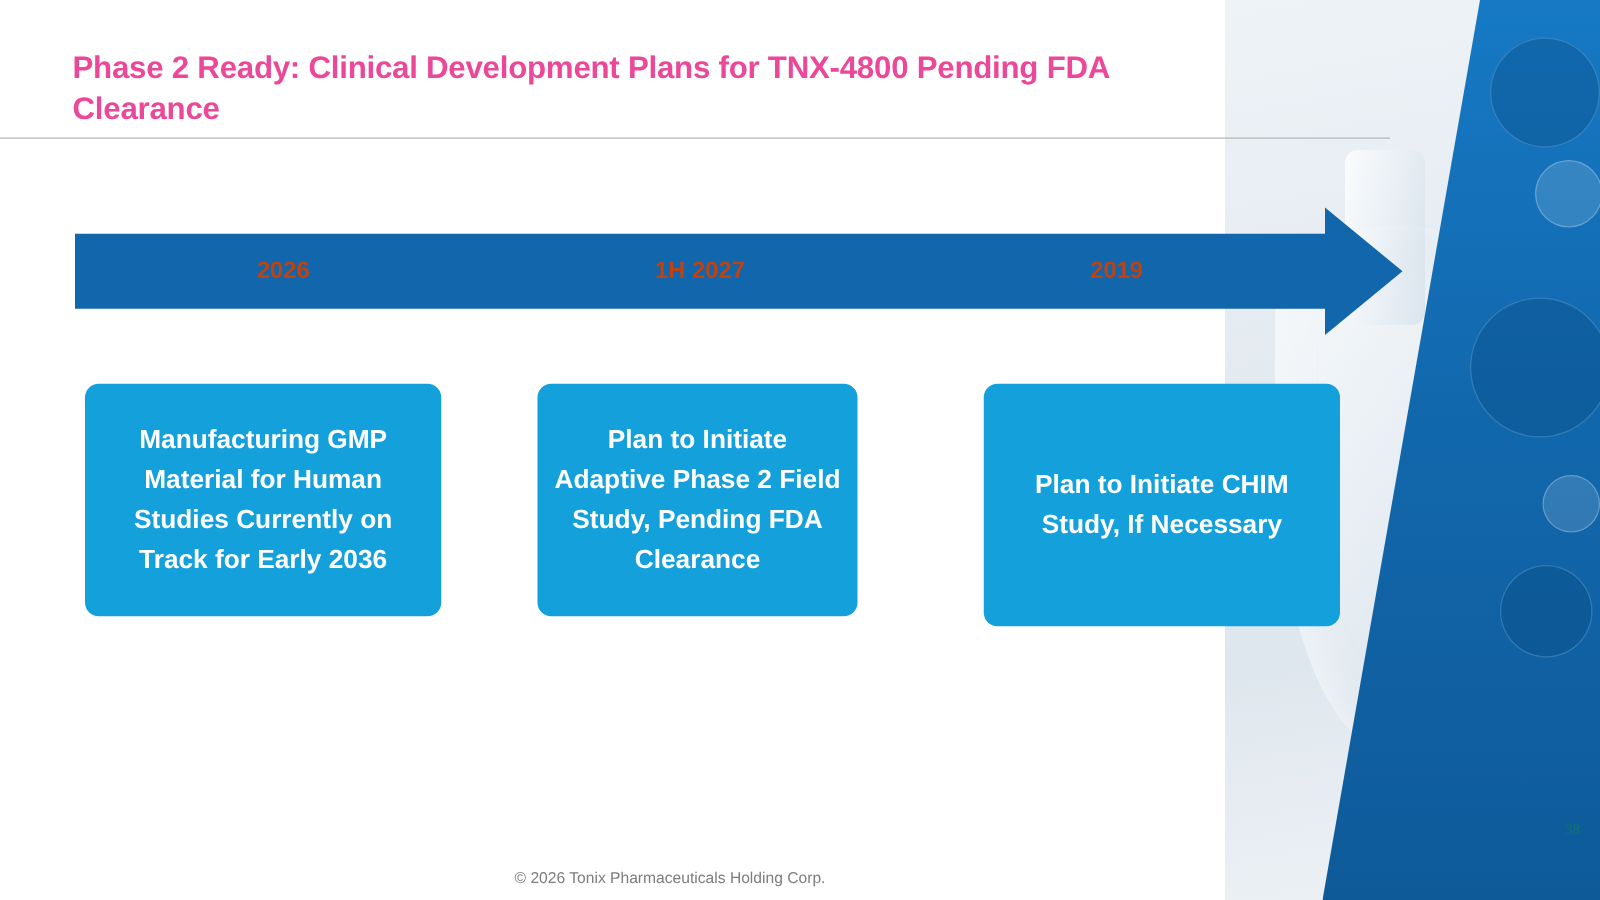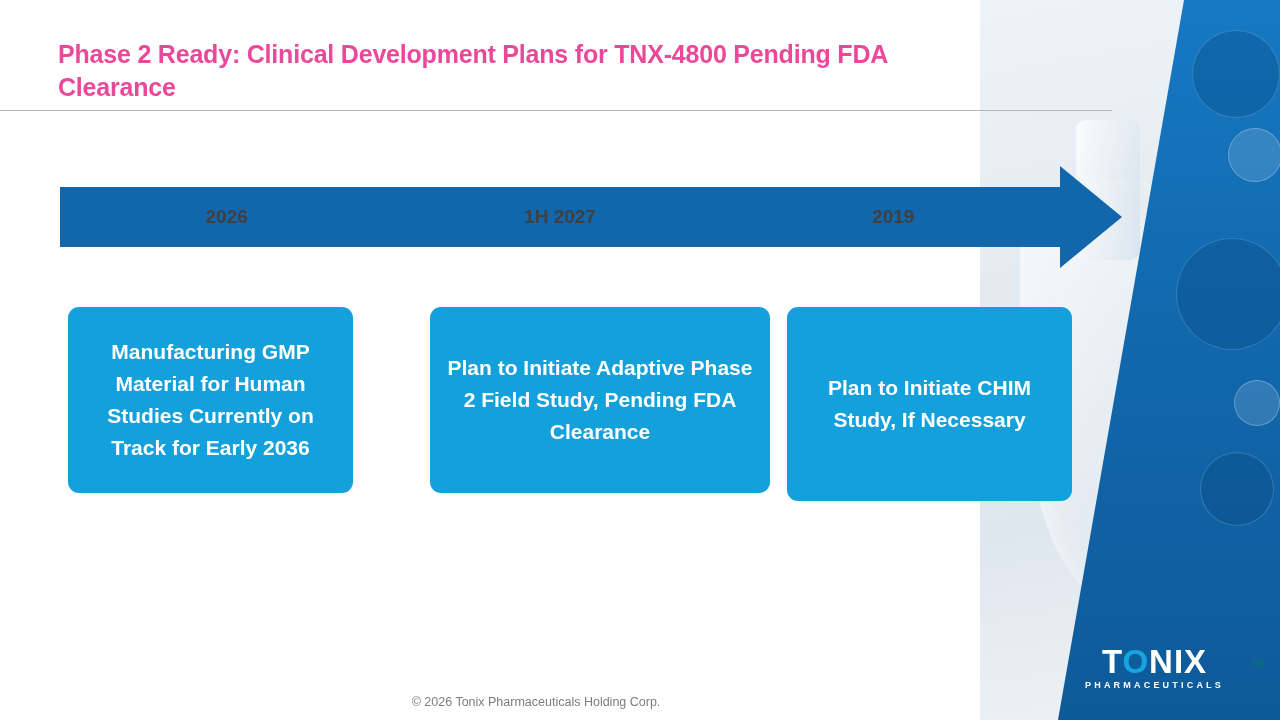--- a/index.html
+++ b/index.html
@@ -132,21 +132,21 @@
     top: 21px;
     width: 1000px;
     height: 60px;
     display: flex;
   }
   .arrow-label {
     flex: 1 1 0;
     display: flex;
     align-items: center;
     justify-content: center;
-    color: #404040;
+    color: #c2410c;
     font-size: 19px;
     font-weight: bold;
   }
 
   
   .cards {
     position: absolute;
     left: 60px;
     top: 307px;
     width: 1020px;
@@ -161,21 +161,21 @@
     font-weight: bold;
     line-height: 32px;
     text-align: center;
     display: flex;
     align-items: center;
     justify-content: center;
     padding: 6px 12px;
     box-sizing: border-box;
   }
   .card-1 { left: 8px;   top: 0;   width: 285px; height: 186px; }
-  .card-2 { left: 370px; top: 0;   width: 340px; height: 186px; }
+  .card-2 { left: 370px; top: 0;   width: 256px; height: 186px; }
   .card-3 { left: 727px; top: 0;   width: 285px; height: 194px; }
 
   
   .footer-copy {
     position: absolute;
     left: 0;
     top: 695px;
     width: 1072px;
     text-align: center;
     font-size: 12.5px;
@@ -250,18 +250,14 @@
 
   <div class="cards">
     <div class="card card-1">Manufacturing GMP Material for Human Studies Currently on Track for Early 2036</div>
     <div class="card card-2">Plan to Initiate Adaptive Phase 2 Field Study, Pending FDA Clearance</div>
     <div class="card card-3">Plan to Initiate CHIM Study, If Necessary</div>
   </div>
 
   <div class="footer-copy">© 2026 Tonix Pharmaceuticals Holding Corp.</div>
   <div class="page-number">38</div>
 
-  <div class="logo">
-    <div class="logo-word"><span>T</span><span class="o-mark">O</span><span>NIX</span></div>
-    <div class="logo-sub">PHARMACEUTICALS</div>
-  </div>
 
 </div>
 
 </body></html>

